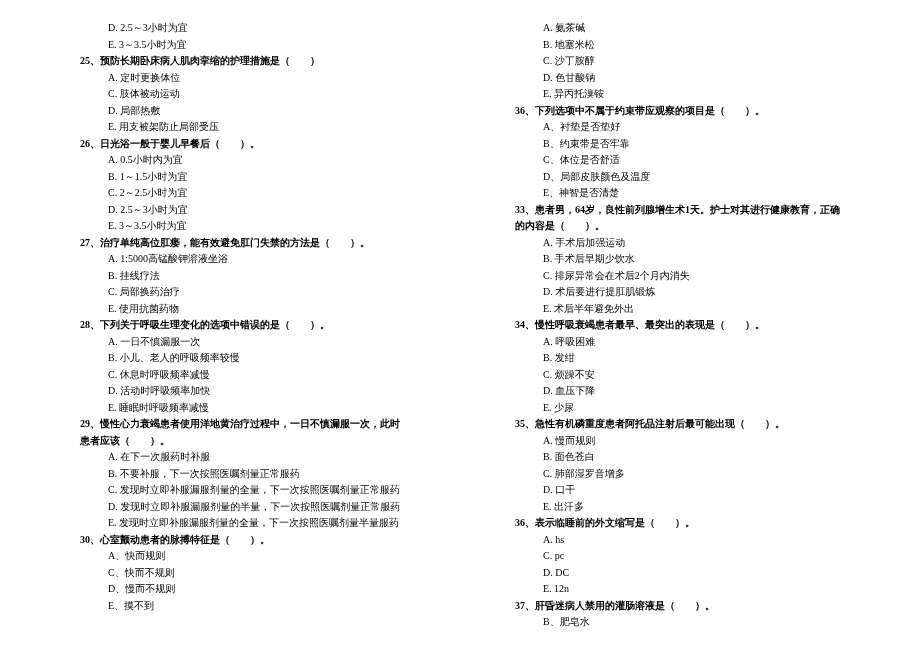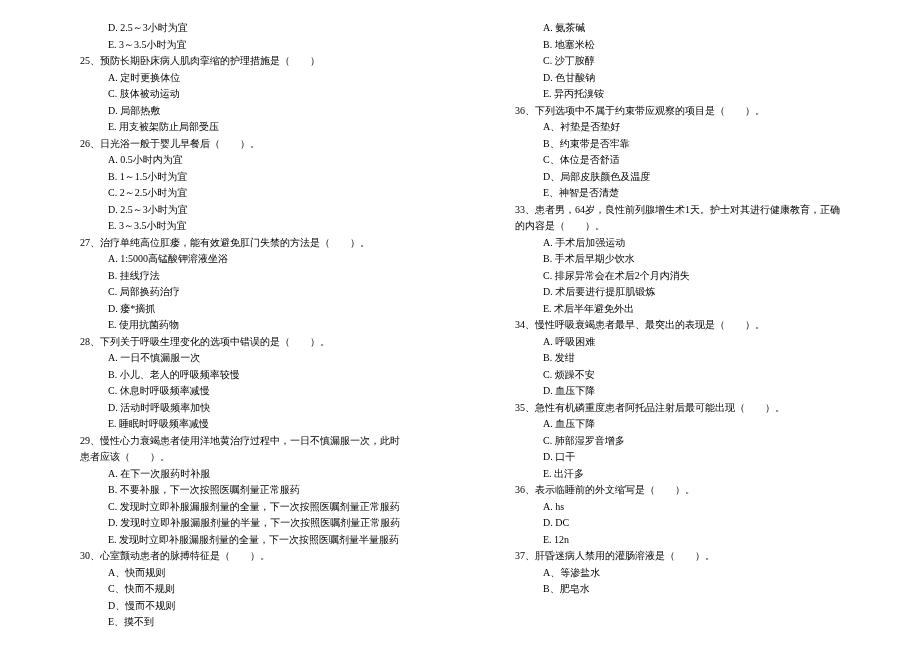--- a/index.html
+++ b/index.html
@@ -18,20 +18,21 @@
     }
     .column {
       flex: 1;
       line-height: 1.65;
     }
     .option {
       padding-left: 28px;
     }
     .question-text {
       padding-left: 0;
+      font-weight: bold;
     }
   </style>
 </head>
 <body>
 
 <div class="columns">
   <div class="column">
     <div class="option">D. 2.5～3小时为宜</div>
     <div class="option">E. 3～3.5小时为宜</div>
 
@@ -45,21 +46,20 @@
     <div class="option">A. 0.5小时内为宜</div>
     <div class="option">B. 1～1.5小时为宜</div>
     <div class="option">C. 2～2.5小时为宜</div>
     <div class="option">D. 2.5～3小时为宜</div>
     <div class="option">E. 3～3.5小时为宜</div>
 
     <div class="question-text">27、治疗单纯高位肛瘘，能有效避免肛门失禁的方法是（　　）。</div>
     <div class="option">A. 1:5000高锰酸钾溶液坐浴</div>
     <div class="option">B. 挂线疗法</div>
     <div class="option">C. 局部换药治疗</div>
-    <div class="option">D. 瘘*摘抓</div>
     <div class="option">E. 使用抗菌药物</div>
 
     <div class="question-text">28、下列关于呼吸生理变化的选项中错误的是（　　）。</div>
     <div class="option">A. 一日不慎漏服一次</div>
     <div class="option">B. 小儿、老人的呼吸频率较慢</div>
     <div class="option">C. 休息时呼吸频率减慢</div>
     <div class="option">D. 活动时呼吸频率加快</div>
     <div class="option">E. 睡眠时呼吸频率减慢</div>
 
     <div class="question-text">29、慢性心力衰竭患者使用洋地黄治疗过程中，一日不慎漏服一次，此时患者应该（　　）。</div>
@@ -96,30 +96,32 @@
     <div class="option">B. 手术后早期少饮水</div>
     <div class="option">C. 排尿异常会在术后2个月内消失</div>
     <div class="option">D. 术后要进行提肛肌锻炼</div>
     <div class="option">E. 术后半年避免外出</div>
 
     <div class="question-text">34、慢性呼吸衰竭患者最早、最突出的表现是（　　）。</div>
     <div class="option">A. 呼吸困难</div>
     <div class="option">B. 发绀</div>
     <div class="option">C. 烦躁不安</div>
     <div class="option">D. 血压下降</div>
+    <div class="option">E. 少尿</div>
 
     <div class="question-text">35、急性有机磷重度患者阿托品注射后最可能出现（　　）。</div>
-    <div class="option">A. 血压下降</div>
+    <div class="option">A. 慢而规则</div>
+    <div class="option">B. 面色苍白</div>
     <div class="option">C. 肺部湿罗音增多</div>
     <div class="option">D. 口干</div>
     <div class="option">E. 出汗多</div>
 
     <div class="question-text">36、表示临睡前的外文缩写是（　　）。</div>
     <div class="option">A. hs</div>
+    <div class="option">C. pc</div>
     <div class="option">D. DC</div>
     <div class="option">E. 12n</div>
 
     <div class="question-text">37、肝昏迷病人禁用的灌肠溶液是（　　）。</div>
-    <div class="option">A、等渗盐水</div>
     <div class="option">B、肥皂水</div>
 
   </div>
 </div>
 
 </body></html>

